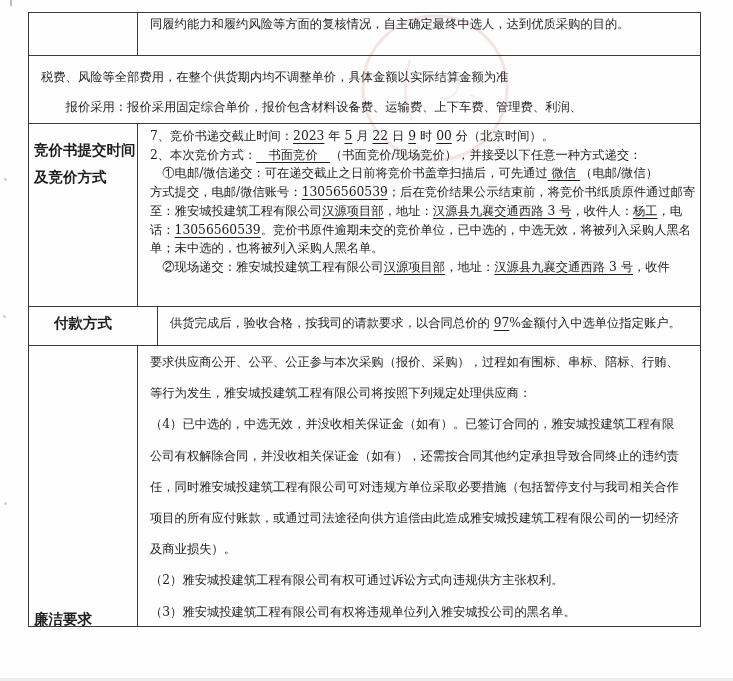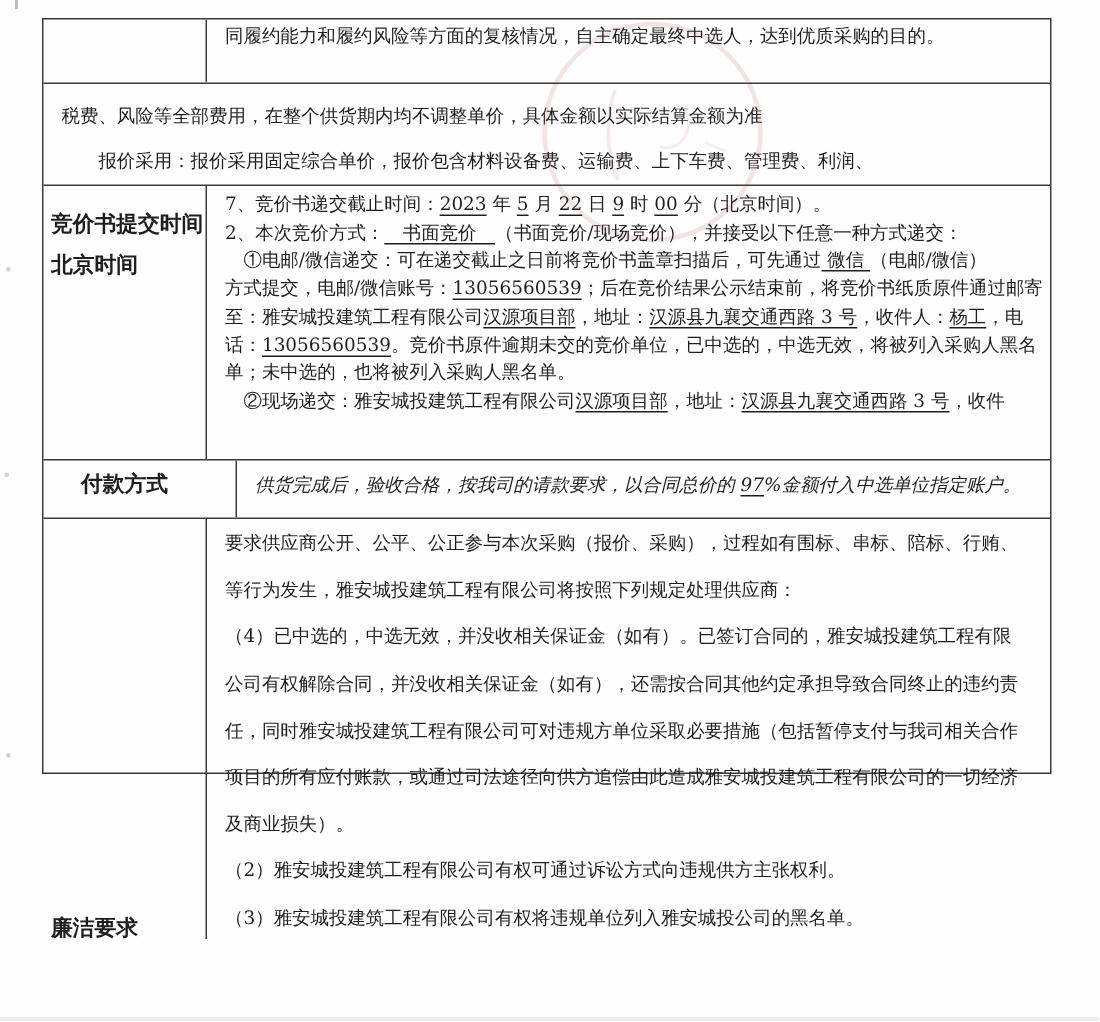--- a/index.html
+++ b/index.html
@@ -10,21 +10,21 @@
   }
   html,body{margin:0;padding:0;}
   body{
     width:733px;height:681px;position:relative;background:#ffffff;
     font-family:"DejaVu Serif","Liberation Serif",serif;color:var(--text);
     overflow:hidden;
   }
   .page{position:absolute;inset:0;background:#fefefe;overflow:hidden;}
 
   .tbl{
-    position:absolute;left:28px;top:12px;width:673px;height:504px;
+    position:absolute;left:28px;top:12px;width:673px;height:615px;
     border:1px solid var(--border);box-sizing:border-box;background:transparent;
   }
   .trow{display:flex;border-bottom:1px solid var(--border);box-sizing:border-box;overflow:hidden;}
   .trow:last-child{border-bottom:none;}
   .lcell{
     width:109px;flex:none;border-right:1px solid var(--border);box-sizing:border-box;
     padding-left:5px;overflow:hidden;font-weight:bold;font-size:14.5px;
   }
   .ccell{flex:1;overflow:hidden;box-sizing:border-box;padding-left:12px;padding-right:8px;font-size:12.3px;}
   .line{white-space:nowrap;}
@@ -41,21 +41,21 @@
 
   
   .r2{height:183px;}
   .r2 .lcell{padding-top:12px;line-height:27px;}
   .r2 .ccell{padding-top:3px;line-height:18.7px;}
 
   
   .r3{height:39px;}
   .r3 .lcell{padding-top:8px;line-height:15px;margin-left:20px;}
   .r3 .ccell{padding-top:2px;line-height:17px;display:flex;flex-direction:column;justify-content:flex-start;}
-  .r3 .ccell .line{margin-top:6px;font-style:italic;}
+  .r3 .ccell .line{margin-top:6px;}
 
   
   .r4{height:280px;}
   .r4 .lcell{display:flex;align-items:flex-end;line-height:15px;}
   .r4 .ccell{padding-top:1px;line-height:31.2px;}
 
   .seal{position:absolute;left:340px;top:0;width:190px;height:190px;pointer-events:none;}
 
   .speck{position:absolute;background:#9a9a9a;opacity:.45;border-radius:50%;}
   .stub{position:absolute;left:10px;top:0;width:2px;height:6px;background:#bdbdbd;}
@@ -85,21 +85,21 @@
     <div class="trow r1">
       <div class="ccell">
           <div class="line"><span>税费、风险等全部费用，在整个供货期内均不调整单价，具体金额以实际结算金额为准</span></div>
           <div class="line"><span>　　报价采用：报价采用固定综合单价，报价包含材料设备费、运输费、上下车费、管理费、利润、</span></div>
         </div>
     </div>
 
     <div class="trow r2">
       <div class="lcell">
           <div class="line">竞价书提交时间</div>
-          <div class="line">北京时间</div>
+          <div class="line">及竞价方式</div>
         </div>
       <div class="ccell">
           <div class="line"><span>7、竞价书递交截止时间：</span><span class="u">2023</span><span> 年 </span><span class="u">5</span><span> 月 </span><span class="u">22</span><span> 日 </span><span class="u">9</span><span> 时 </span><span class="u">00</span><span> 分（北京时间）。</span></div>
           <div class="line"><span>2、本次竞价方式：</span><span class="u">　书面竞价　</span><span>（书面竞价/现场竞价），并接受以下任意一种方式递交：</span></div>
           <div class="line"><span>　①电邮/微信递交：可在递交截止之日前将竞价书盖章扫描后，可先通过</span><span class="u"> 微信 </span><span>（电邮/微信）</span></div>
           <div class="line"><span>方式提交，电邮/微信账号：</span><span class="u">13056560539</span><span>；后在竞价结果公示结束前，将竞价书纸质原件通过邮寄</span></div>
           <div class="line"><span>至：雅安城投建筑工程有限公司</span><span class="u">汉源项目部</span><span>，地址：</span><span class="u">汉源县九襄交通西路 3 号</span><span>，收件人：</span><span class="u">杨工</span><span>，电</span></div>
           <div class="line"><span>话：</span><span class="u">13056560539</span><span>。竞价书原件逾期未交的竞价单位，已中选的，中选无效，将被列入采购人黑名</span></div>
           <div class="line"><span>单；未中选的，也将被列入采购人黑名单。</span></div>
           <div class="line"><span>　②现场递交：雅安城投建筑工程有限公司</span><span class="u">汉源项目部</span><span>，地址：</span><span class="u">汉源县九襄交通西路 3 号</span><span>，收件</span></div>

